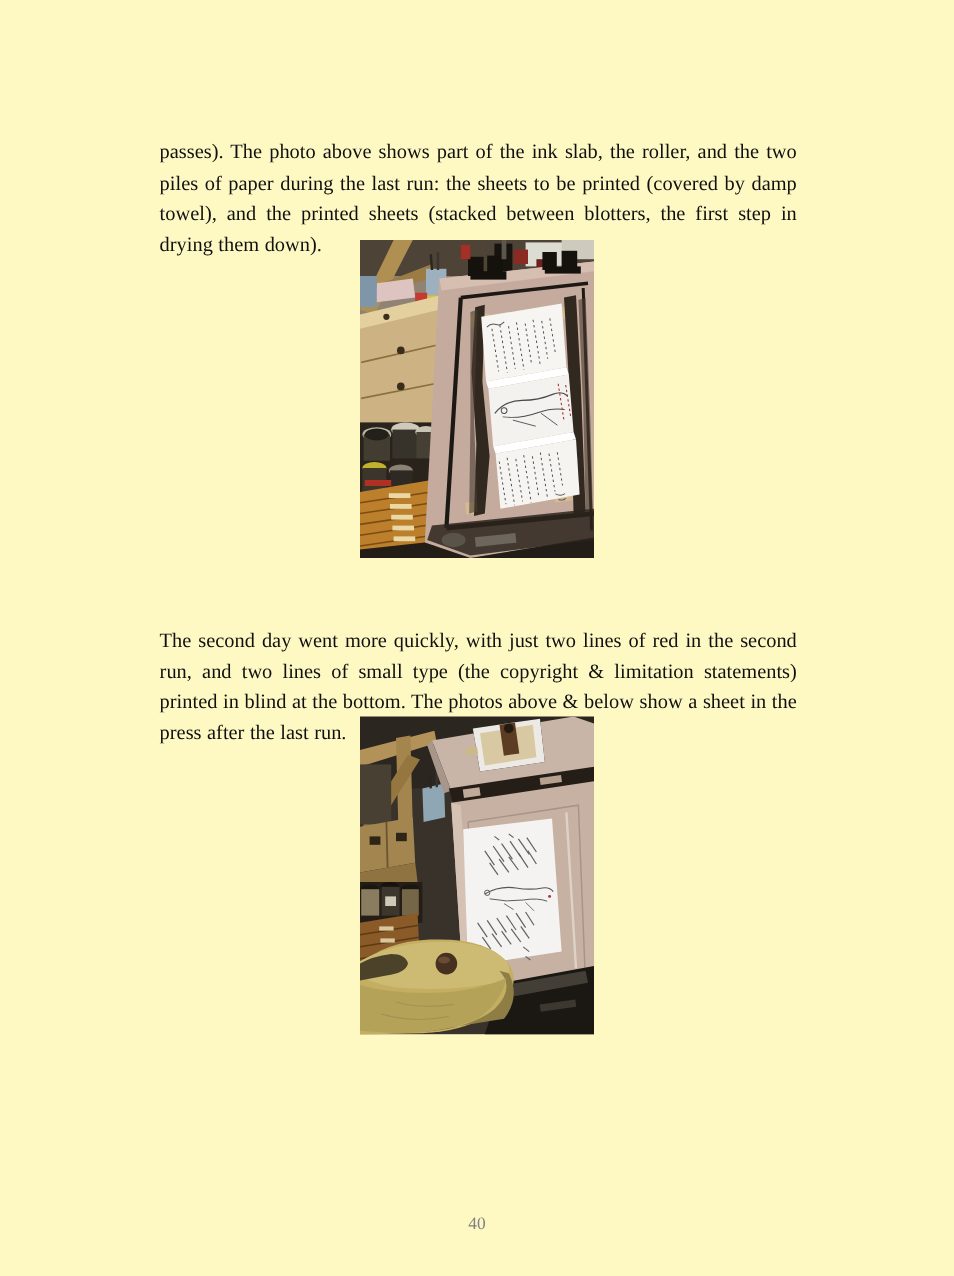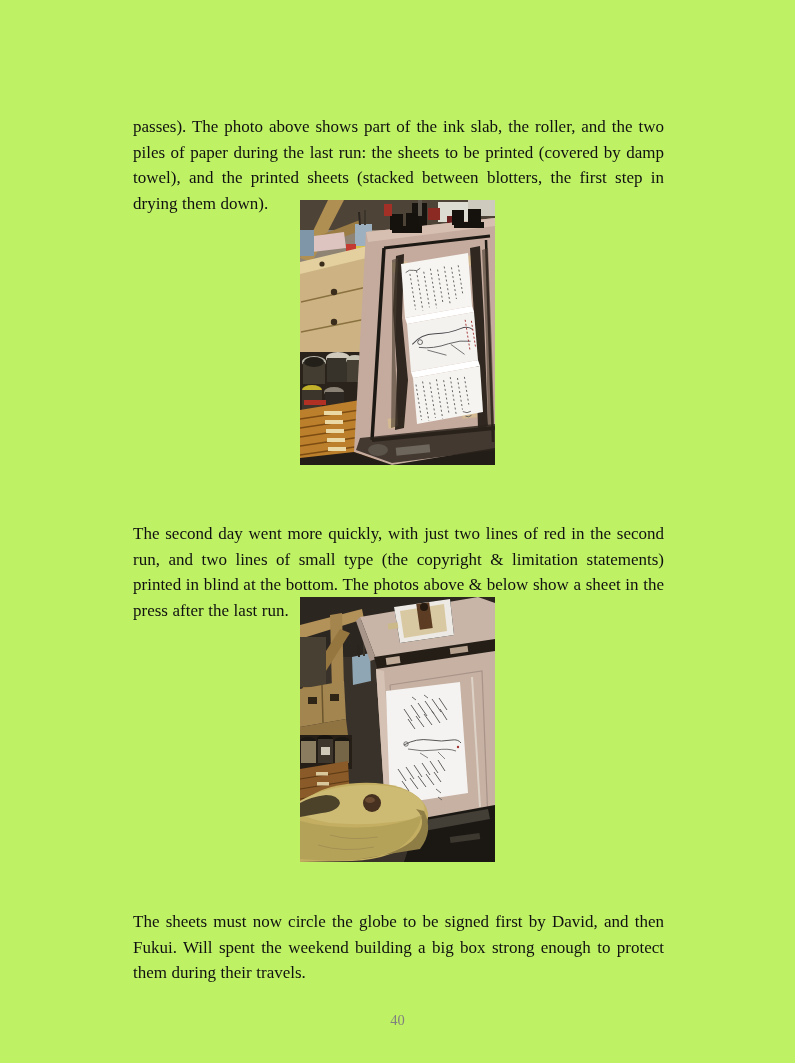--- a/index.html
+++ b/index.html
@@ -3,21 +3,21 @@
 <meta charset="utf-8">
 <style>
   html, body { margin: 0; padding: 0; }
   body {
     width: 795px; height: 1063px;
     background: #ffffff;
     font-family: "Liberation Serif", "DejaVu Serif", serif;
     position: relative;
     overflow: hidden;
   }
-  .page { position: absolute; inset: 0; background: #bef264; }
+  .page { position: absolute; inset: 0; background: #fef9c3; }
   .para {
     position: absolute;
     left: 133px; width: 531px;
     font-size: 17px; line-height: 25.5px;
     color: #101010;
     text-align: justify;
     text-align-last: left;
     word-spacing: 0.02em;
   }
   .photo {
@@ -304,17 +304,16 @@
       <path d="M0,204 Q24,190 60,188 Q102,186 120,202 Q128,210 122,220 Q80,230 30,226 Q8,222 0,216 Z" fill="#cdbb74"></path>
       <path d="M116,212 Q130,226 112,244 Q92,260 52,263 L120,252 Q134,234 124,214 Z" fill="#8f7d46"></path>
       <path d="M0,224 Q30,232 70,230 Q100,228 122,218 Q118,238 98,252 Q70,264 30,264 L0,262 Z" fill="#b3a058" opacity="0.85"></path>
       <path d="M0,206 Q10,200 26,198 Q38,198 40,206 Q38,214 22,216 L0,220 Z" fill="#4c422a"></path>
       <circle cx="72" cy="206" r="9" fill="#46301f"></circle>
       <ellipse cx="70" cy="203" rx="5" ry="3" fill="#6b4c32"></ellipse>
       <path d="M30,238 q20,6 48,2 m-60,8 q26,8 56,2" stroke="#9a8a50" stroke-width="1" fill="none" opacity="0.7"></path>
     </svg>
   </figure>
 
-  <p class="para" style="top:892px">The sheets must now circle the globe to be signed first by David, and then Fukui. Will spent the weekend building a big box strong enough to protect them during their travels.</p>
 
   <div class="page-number">40</div>
 
 </div>
 
 </body></html>

